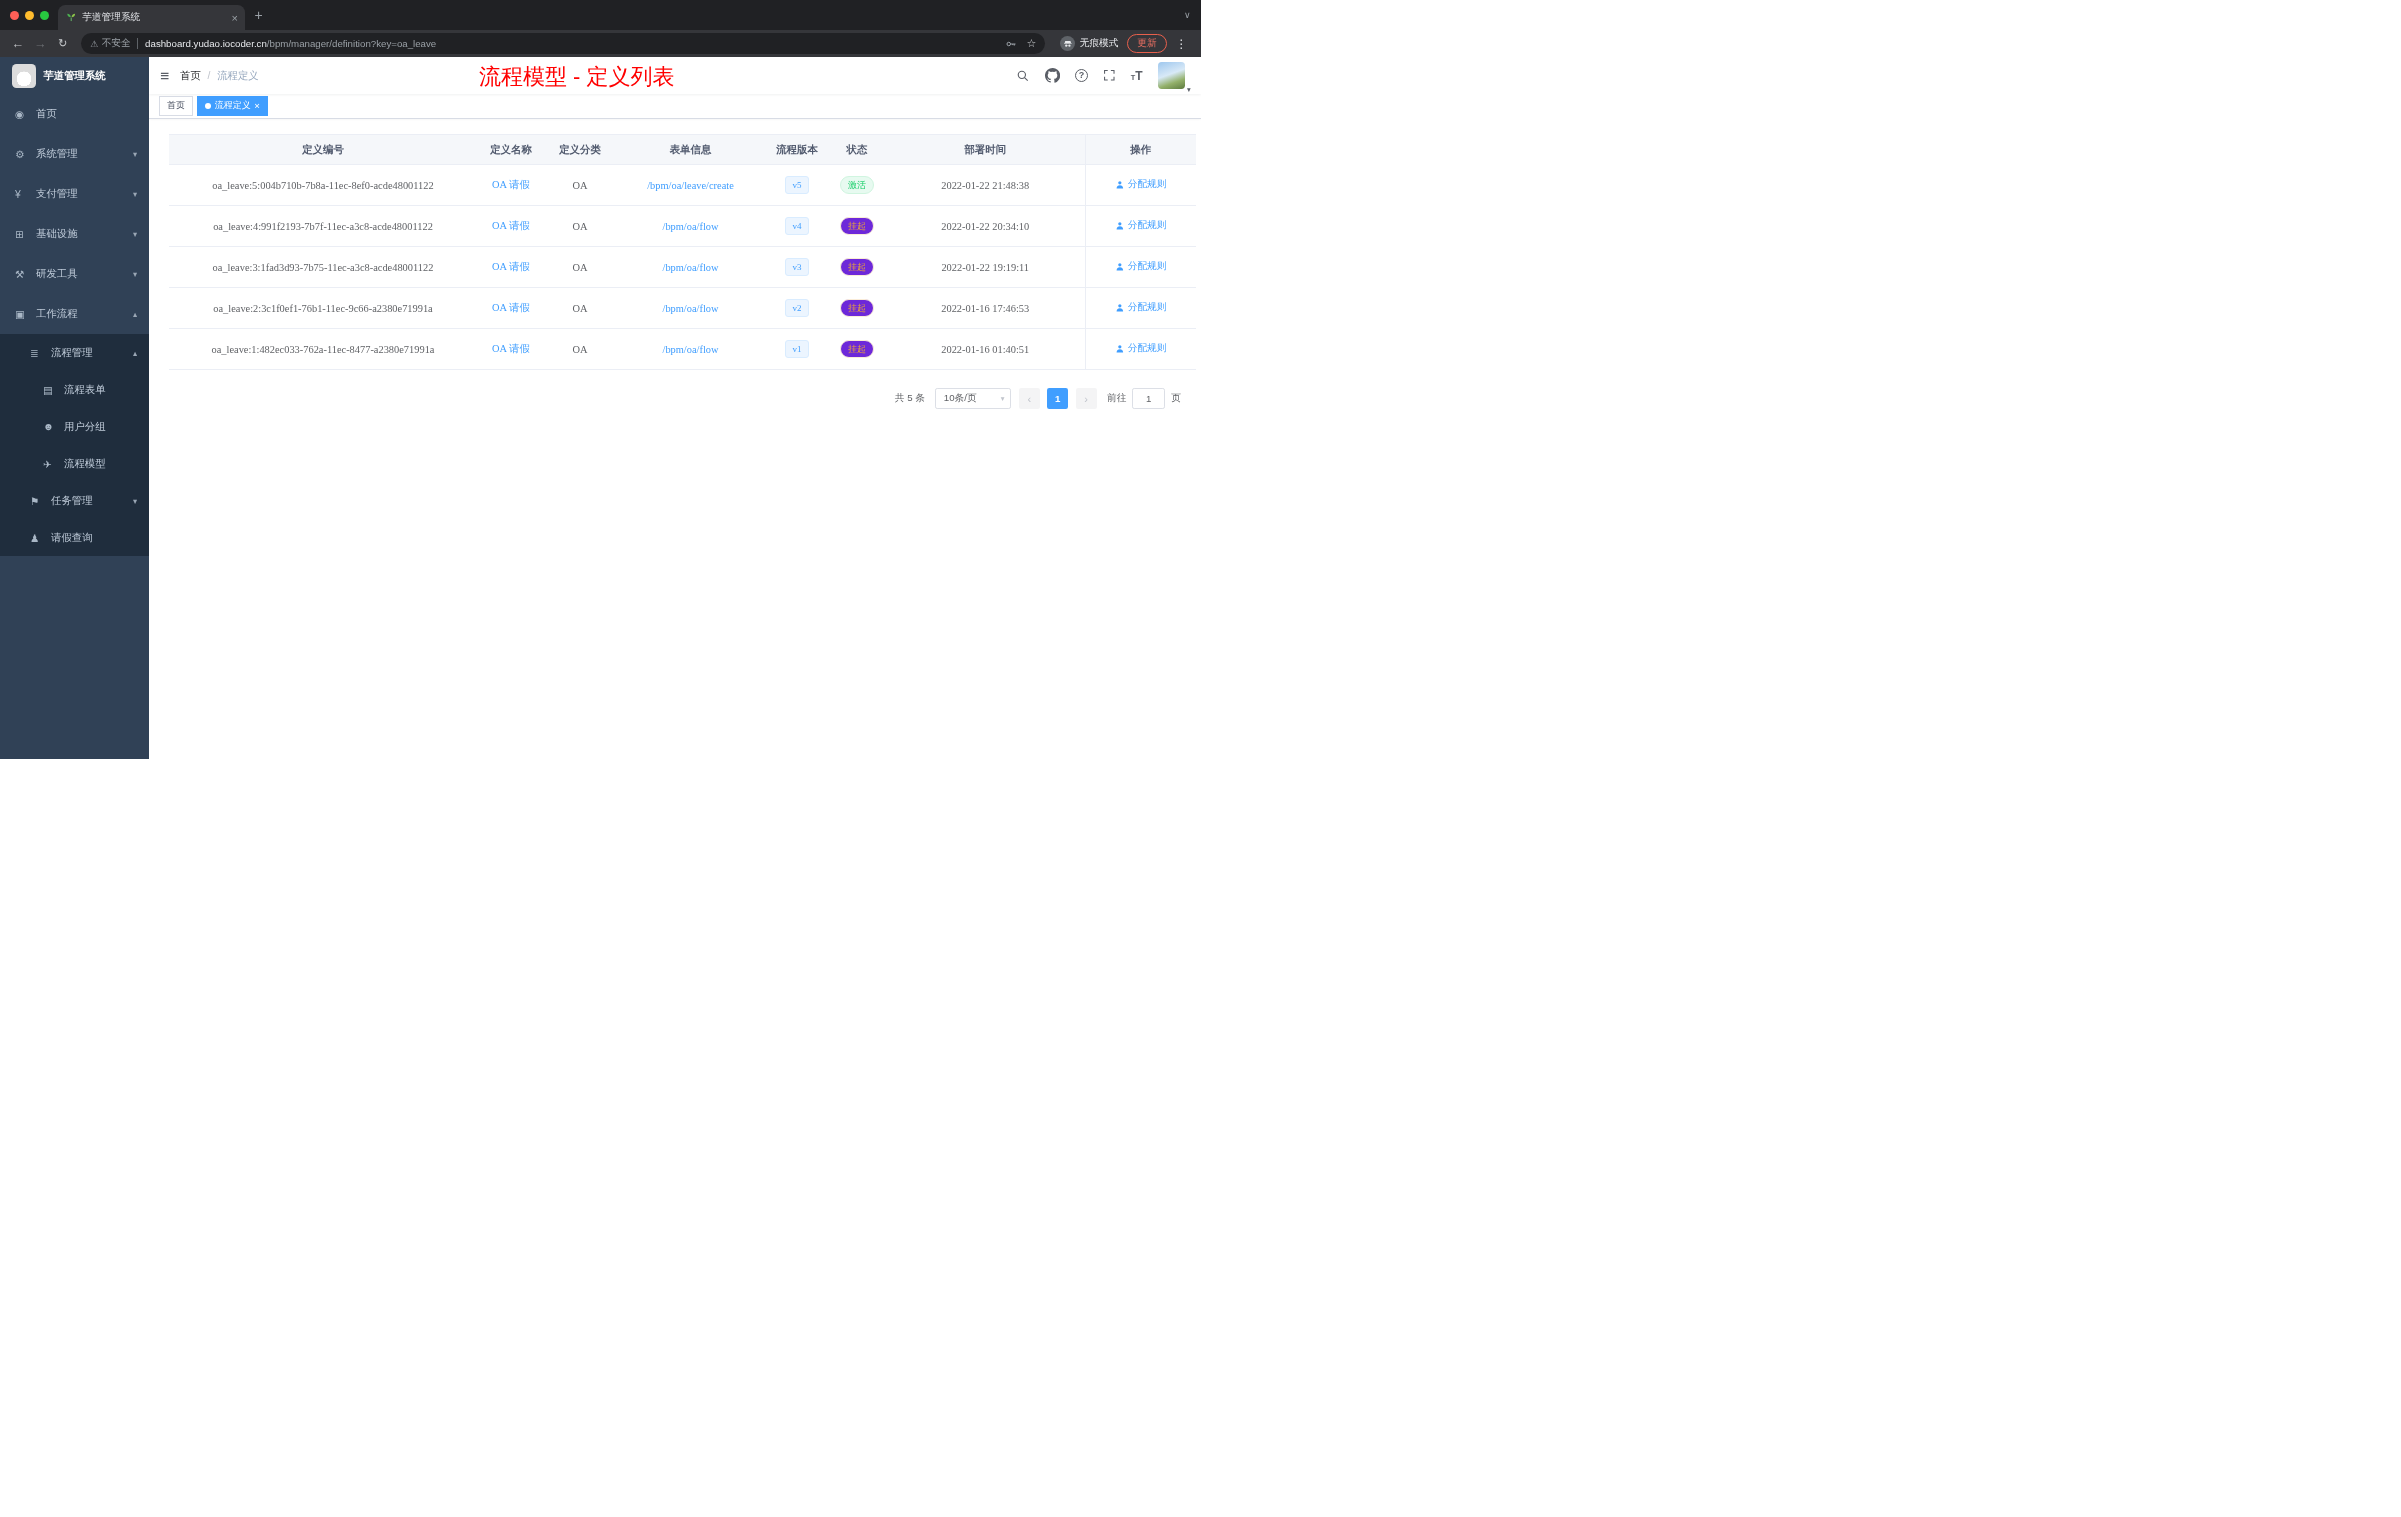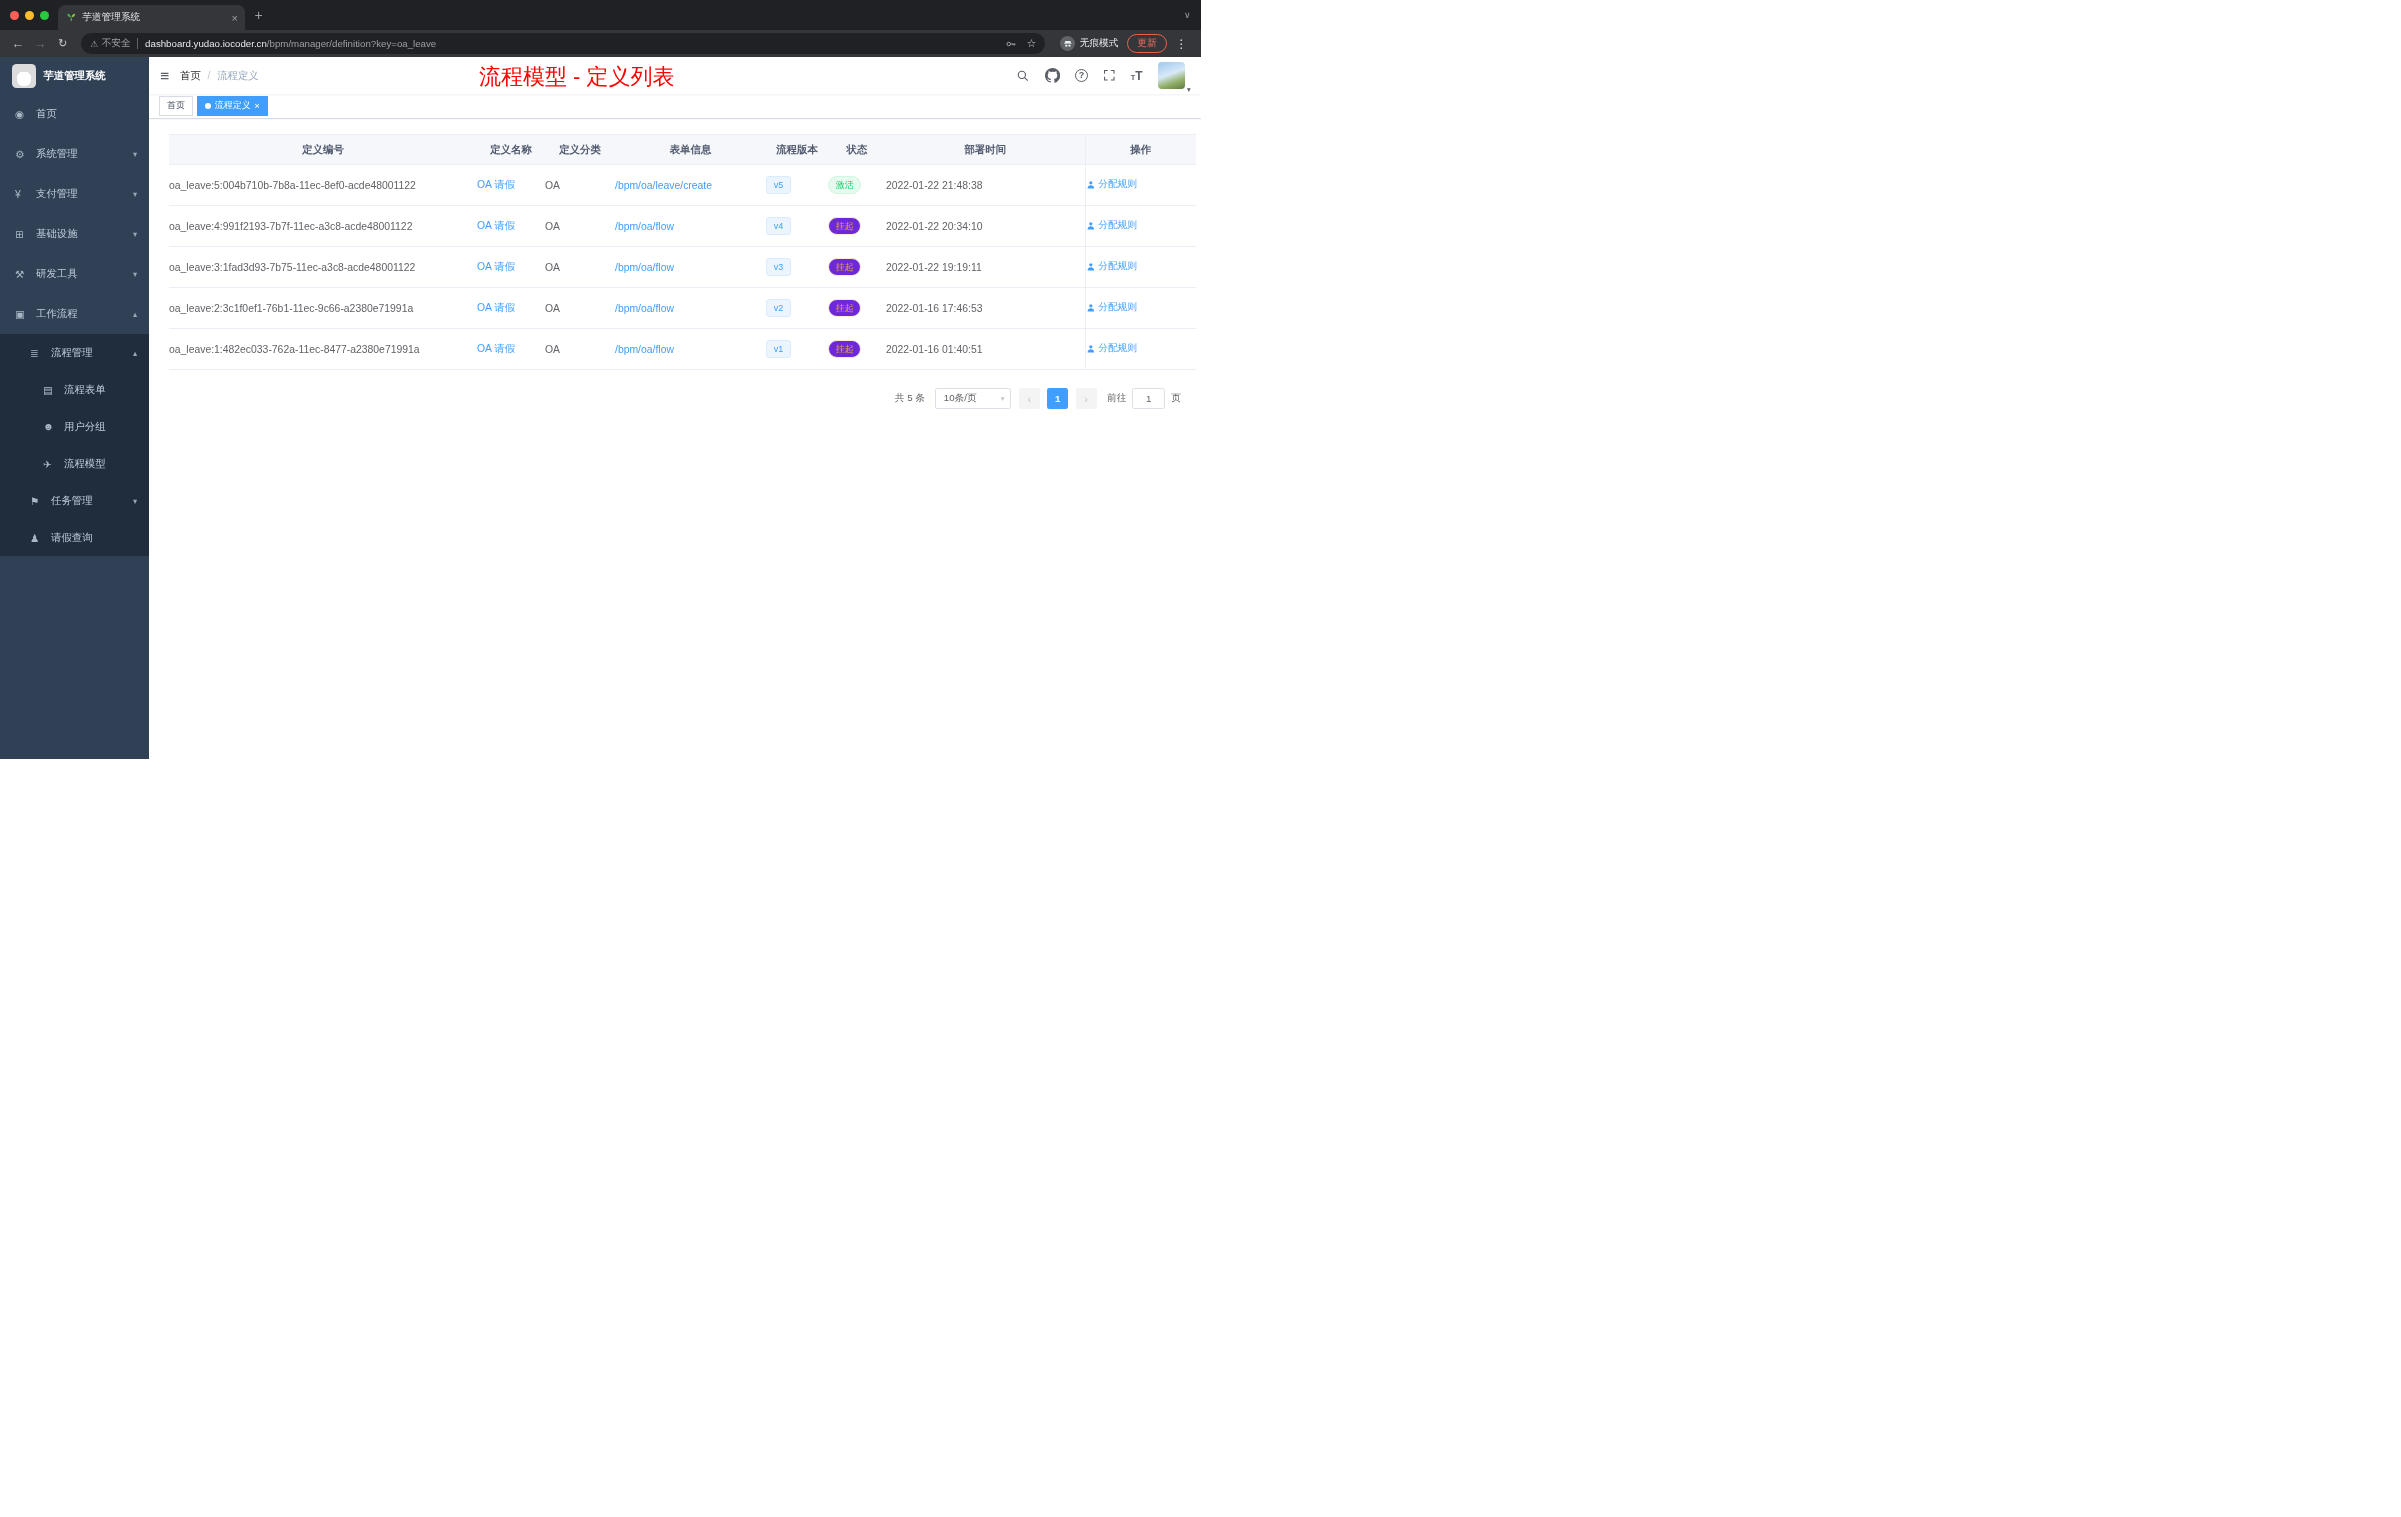--- a/index.html
+++ b/index.html
@@ -82,22 +82,22 @@
   .tag { height:19.3px; display:flex; align-items:center; gap:3.7px; padding:0 6.7px; font-size:9px;
          border:0.7px solid #d8dce5; color:#495060; background:#fff; cursor:pointer; white-space:nowrap; }
   .tag.active { background:#409eff; border-color:#409eff; color:#fff; }
   .tag-dot { width:6px; height:6px; border-radius:50%; background:#fff; }
   .tag-close { font-size:9.7px; }
 
   .content { flex:1; padding:15px 20px 0; overflow:hidden; }
   table { width:100%; border-collapse:collapse; table-layout:fixed; font-size:10.4px; }
   thead th { height:30px; background:#f5f7fa; color:#515a6e; font-weight:bold; text-align:center;
              border-top:0.7px solid #ebeef5; border-bottom:0.7px solid #ebeef5; }
-  tbody td { height:41px; border-bottom:0.7px solid #ebeef5; text-align:left; color:#606266;
-             white-space:nowrap; overflow:hidden; }
+  tbody td { height:41px; border-bottom:0.7px solid #ebeef5; text-align:center; color:#606266;
+             white-space:nowrap; overflow:hidden;font-family:Liberation Serif, serif; }
   th.op-col, td.op-cell { border-left:0.7px solid #ebeef5; }
   .link { color:#409eff; text-decoration:none; cursor:pointer; }
   .ver-badge { display:inline-block; height:18px; line-height:16.3px; padding:0 6.7px; border-radius:3px;
                font-size:9px; background:#ecf5ff; border:0.7px solid #d9ecff; color:#409eff; }
   .status-badge { display:inline-block; height:18px; line-height:16.3px; padding:0 6.7px; border-radius:9px;
                   font-size:9px; border:0.7px solid transparent; }
   .status-badge.success { background:#e7faf0; border-color:#d0f5e0; color:#13ce66; }
   .status-badge.warning { background:#6d28d9; border-color:#faecd8; color:#e6a23c; }
   .op-link { display:inline-flex; align-items:center; gap:3px; font-size:9.7px; }
 

